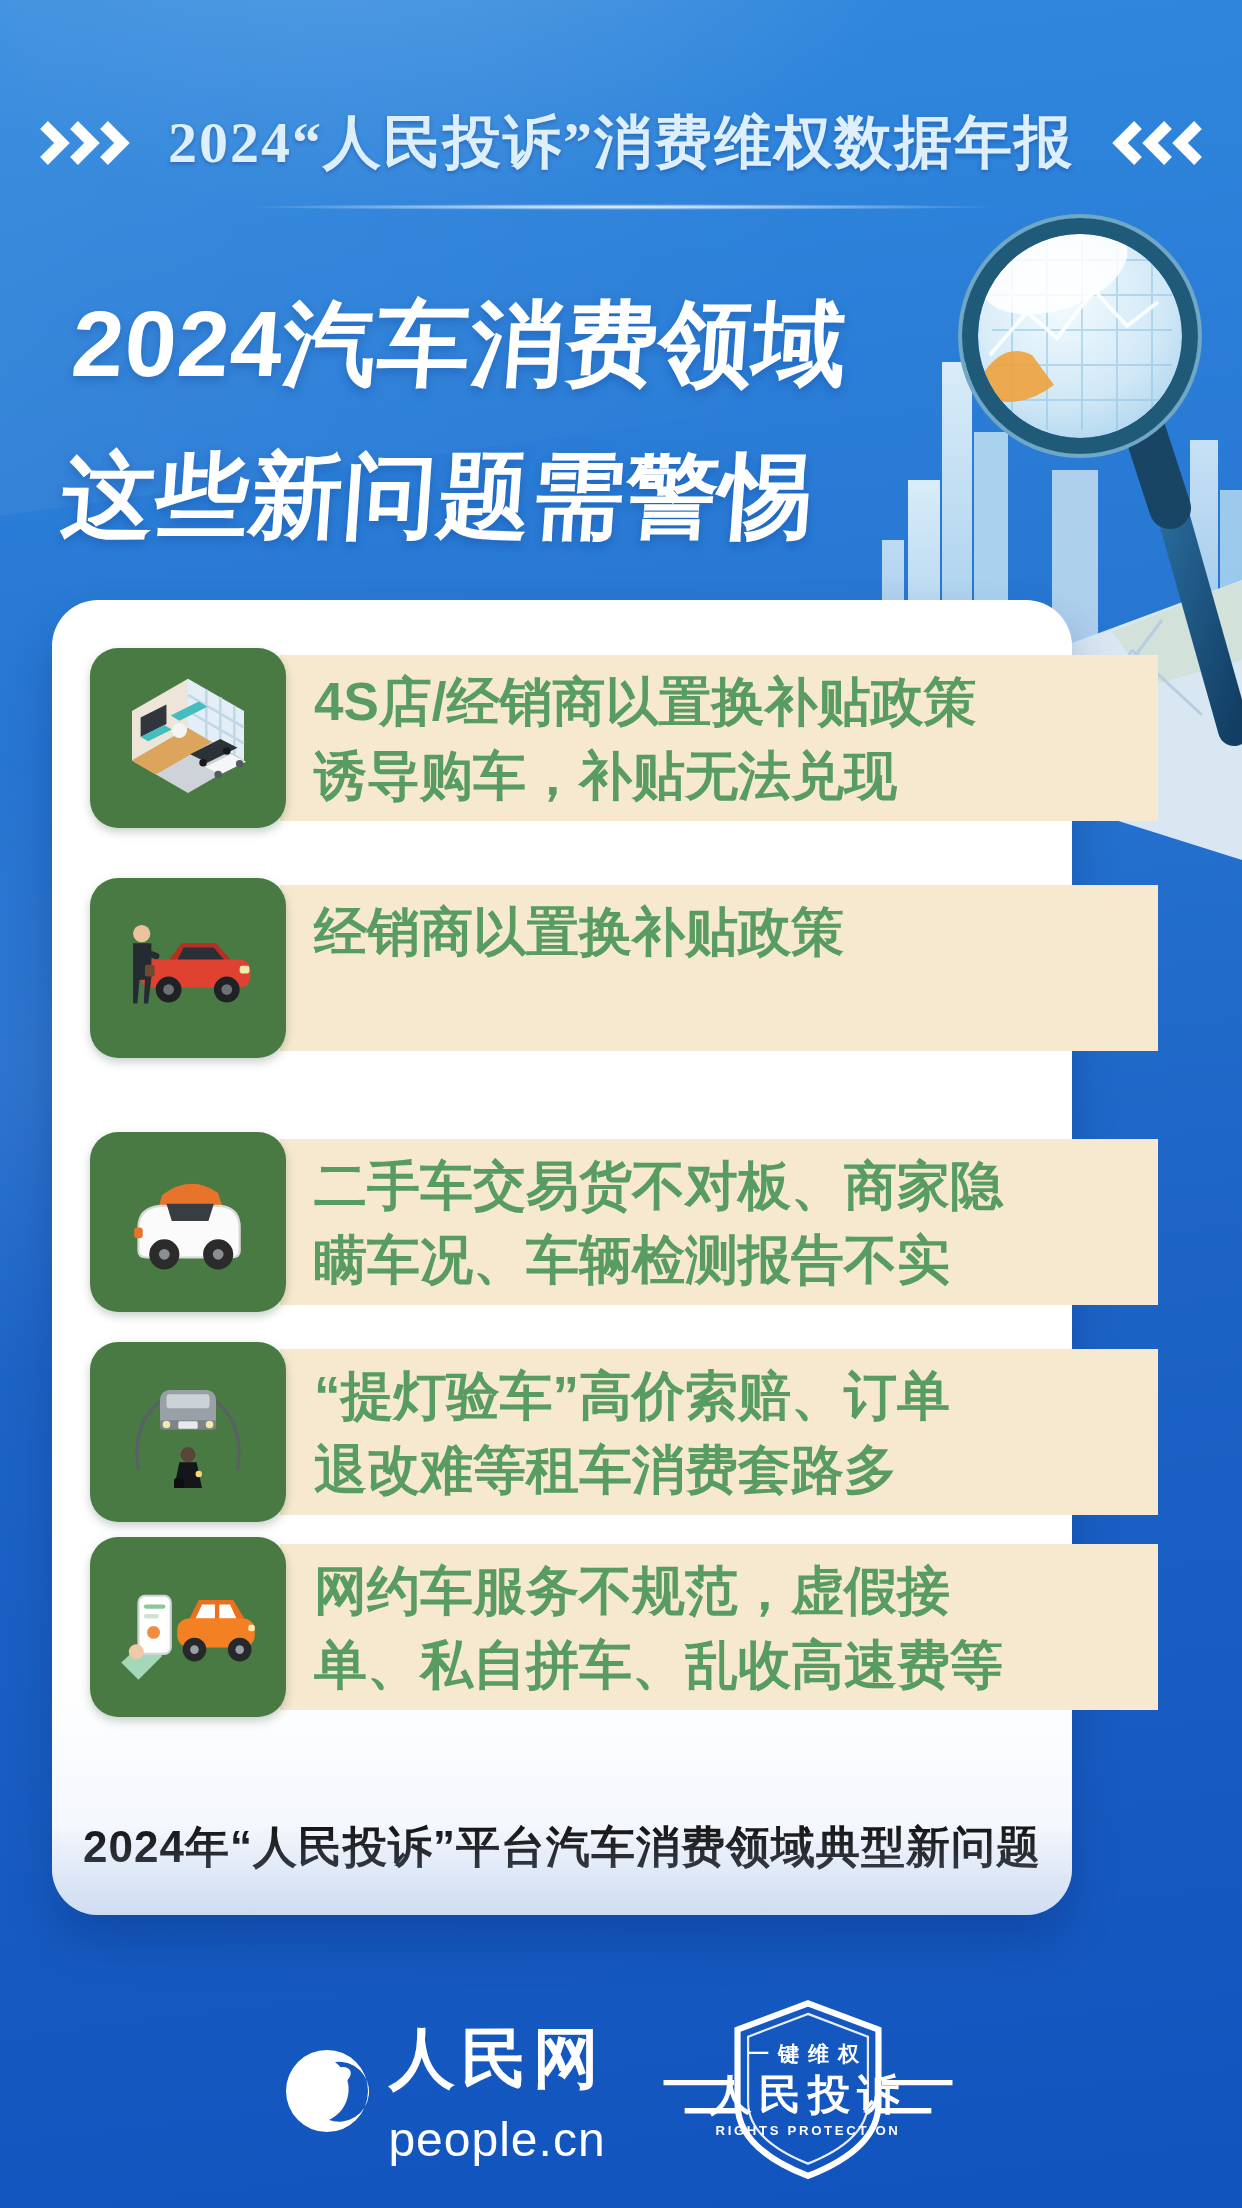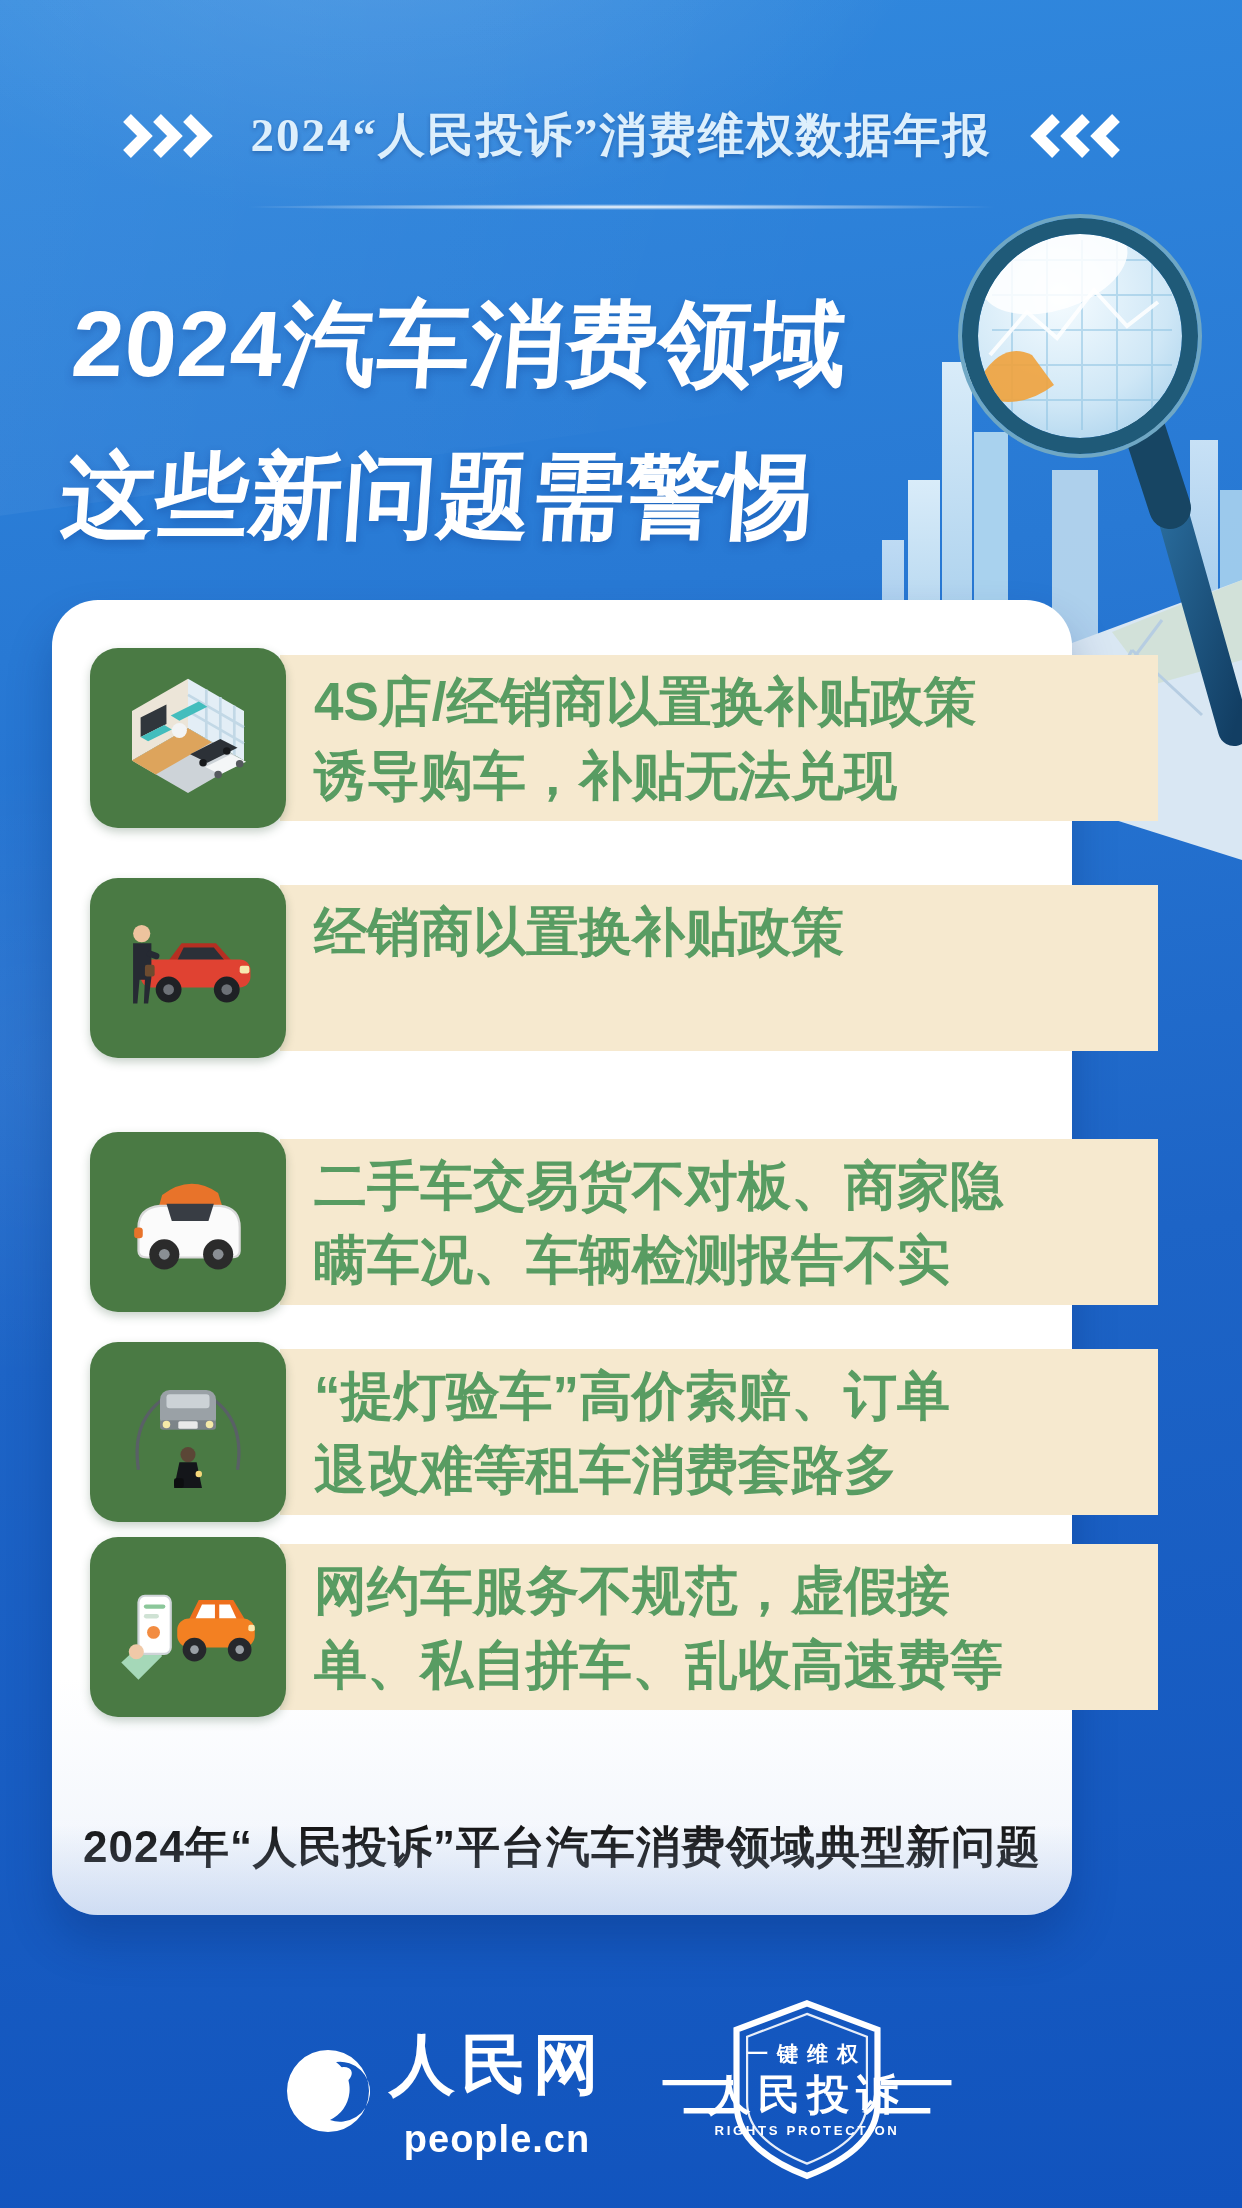--- a/index.html
+++ b/index.html
@@ -11,21 +11,21 @@
     background:radial-gradient(closest-side,rgba(255,255,255,.16),rgba(255,255,255,0) 72%);}
   .bg-sweep2{position:absolute;left:-500px;top:620px;width:1100px;height:900px;border-radius:50%;
     background:radial-gradient(closest-side,rgba(255,255,255,.06),rgba(255,255,255,0) 70%);}
   .bg-band{position:absolute;left:-200px;top:-300px;width:2000px;height:700px;
     background:linear-gradient(115deg,rgba(255,255,255,.07),rgba(255,255,255,0) 55%);
     transform:rotate(-8deg);}
   
   .topbar{position:absolute;top:104px;left:0;width:100%;display:flex;justify-content:center;
     align-items:center;gap:34px;z-index:4;}
   .topbar-title{font-family:"Liberation Serif","DejaVu Serif",serif;font-weight:700;
-    font-size:47px;color:#ddeffc;letter-spacing:2px;text-shadow:0 2px 4px rgba(0,30,90,.3);}
+    font-size:58px;color:#ddeffc;letter-spacing:2px;text-shadow:0 2px 4px rgba(0,30,90,.3);}
   .chev{display:block;}
   .divider{position:absolute;top:204px;left:241px;width:760px;height:6px;z-index:4;border-radius:50%;
     background:radial-gradient(closest-side,rgba(255,255,255,.95),rgba(255,255,255,0));}
   
   .hero{position:absolute;top:292px;left:58px;z-index:4;color:#fff;font-weight:900;
     font-size:93px;line-height:1.12;transform:skewX(-4deg);transform-origin:left bottom;
     text-shadow:0 4px 10px rgba(0,40,120,.25);letter-spacing:1px;}
   .hero .l2{margin-top:48px;}
   
   .illus{position:absolute;left:822px;top:140px;z-index:1;}
@@ -50,21 +50,21 @@
     box-shadow:0 4px 10px rgba(30,70,40,.25);}
   .caption{position:absolute;left:0;top:1218px;width:100%;text-align:center;
     font-size:44px;font-weight:700;color:#141414;letter-spacing:1px;}
   
   .footer{position:absolute;top:1998px;left:0;width:100%;display:flex;justify-content:center;
     align-items:center;gap:52px;z-index:3;color:#fff;}
   .pn{display:flex;align-items:center;gap:18px;}
   .pn-texts{display:flex;flex-direction:column;align-items:center;}
   .pn-name{font-size:66px;font-weight:900;letter-spacing:6px;
     font-family:"Liberation Serif","DejaVu Serif",serif;text-align:center;}
-  .pn-domain{font-size:38px;font-weight:700;letter-spacing:1px;margin-top:8px;}
+  .pn-domain{font-size:48px;font-weight:400;letter-spacing:1px;margin-top:8px;}
 </style>
 </head>
 <body>
 
 <div id="canvas">
   <div class="bg-sweep"></div>
   <div class="bg-band"></div>
   <div class="bg-sweep2"></div>
 
   <svg class="illus" width="420" height="800" viewBox="0 0 420 800">

